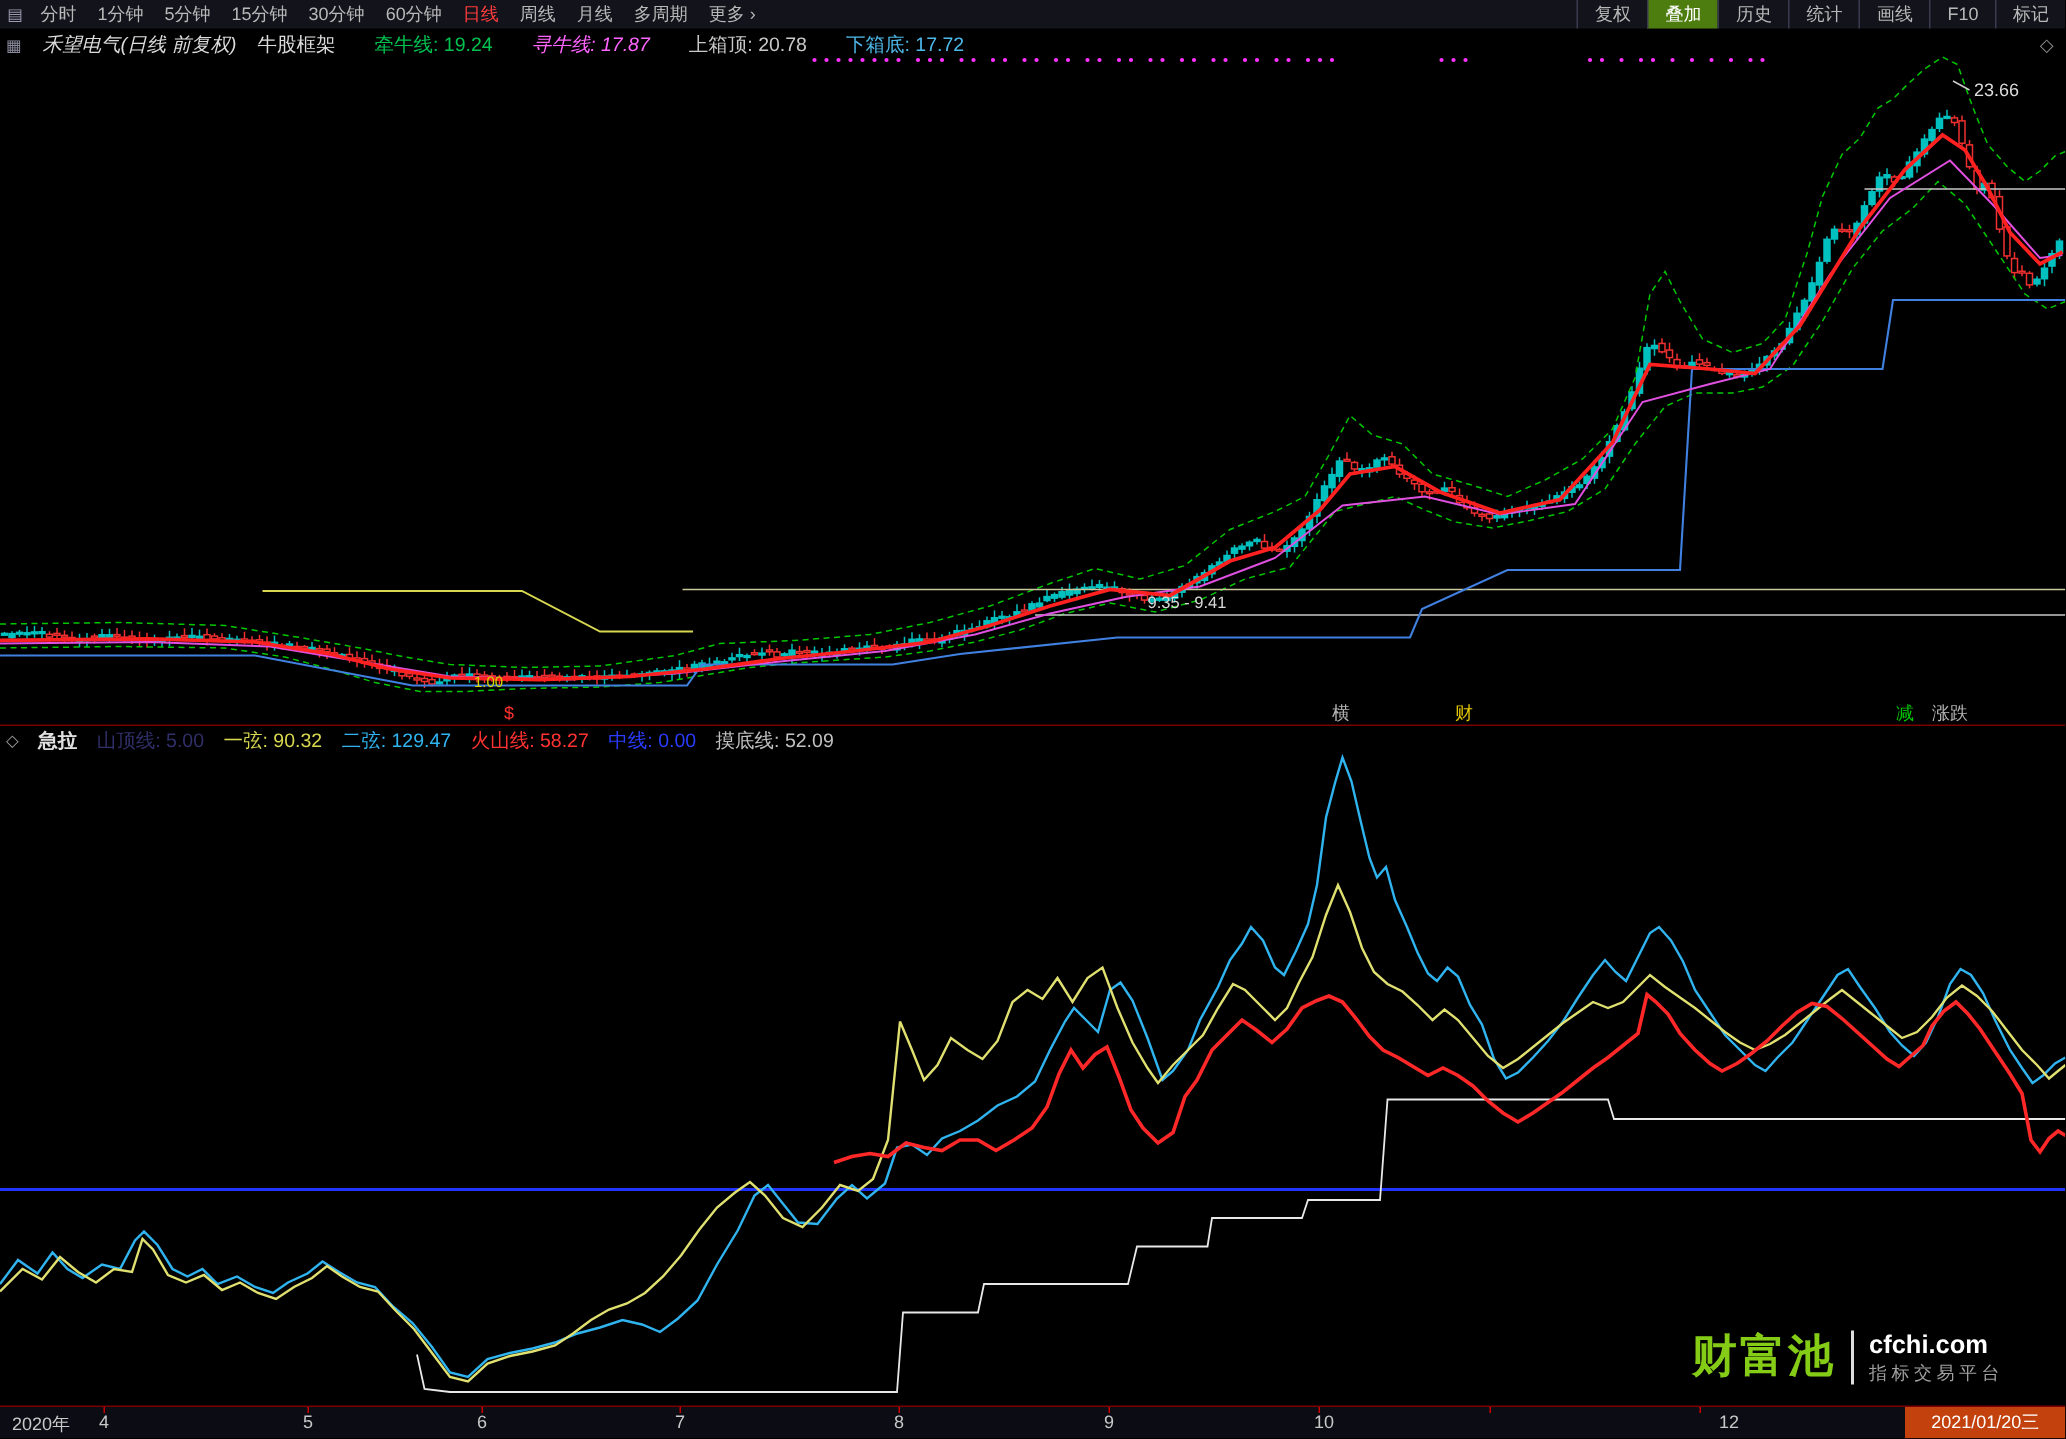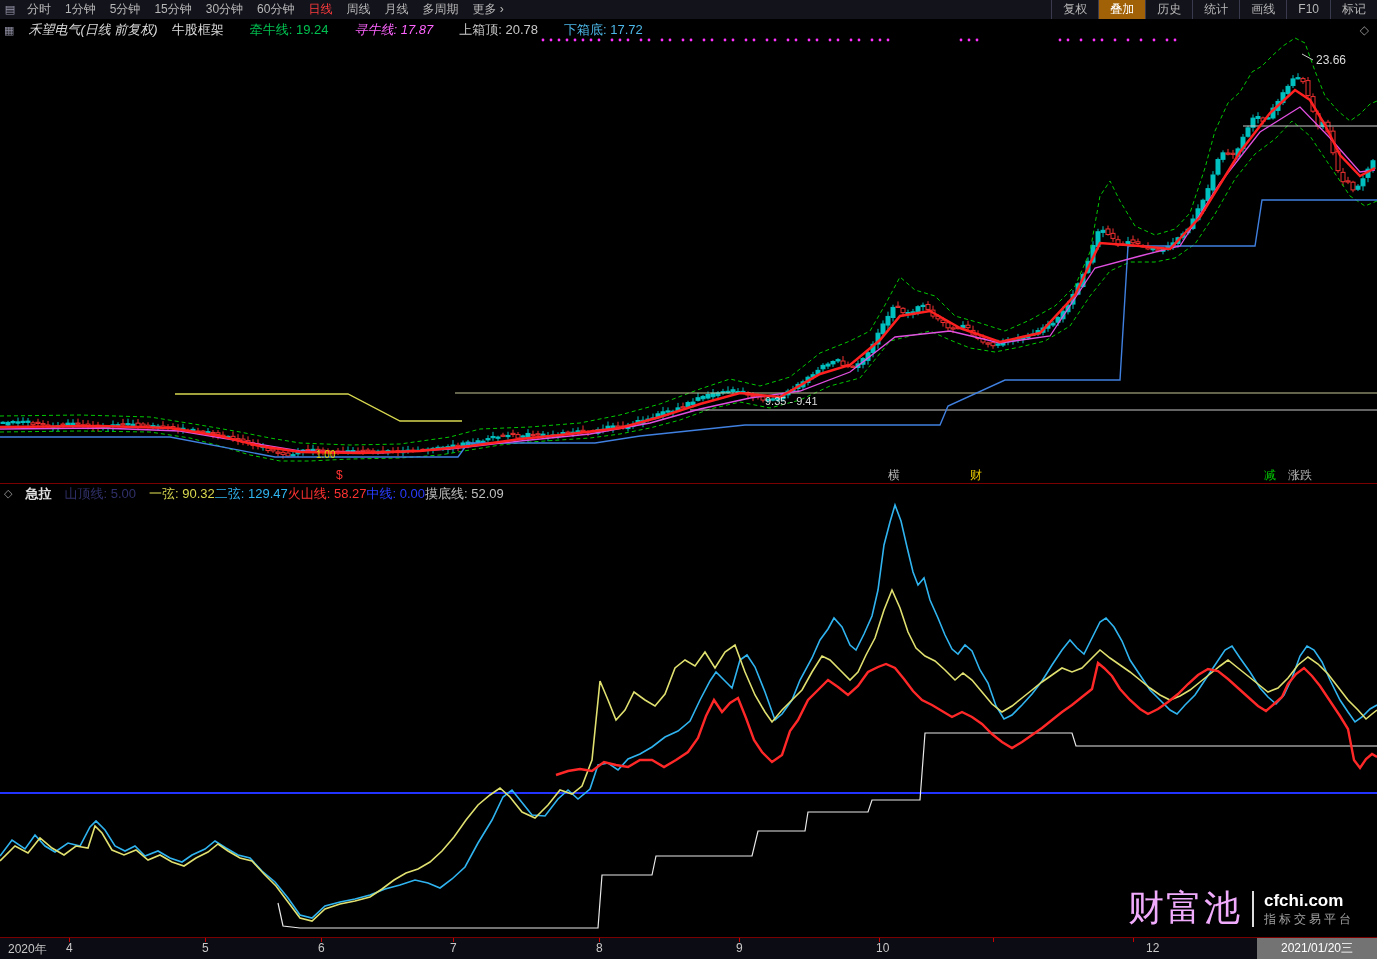--- a/index.html
+++ b/index.html
@@ -8,48 +8,48 @@
   svg.chart{position:absolute;left:0;top:0;z-index:1;}
   
   .toolbar{position:absolute;left:0;top:0;width:1377px;height:19px;background:#13131c;
            display:flex;align-items:center;font-size:12px;color:#b8b8b8;z-index:3;}
   .tb-icon{width:20px;text-align:center;color:#9a9ab0;font-size:11px;}
   .tb-group{display:flex;align-items:flex-start;height:100%;}
   .tb-group.right{margin-left:auto;}
   .tb-item{padding:0 7px;line-height:19px;white-space:nowrap;}
   .tb-item.active{color:#ff3c3c;}
   .tb-item.rt{border-left:1px solid #3a3a4e;padding:0 11px;}
-  .tb-item.rt.active{background:#a16207;color:#fff;}
+  .tb-item.rt.active{background:#4d7c0f;color:#fff;}
   
   .infobar{position:absolute;left:0;top:21px;width:1373px;height:18px;display:flex;
            align-items:center;font-size:13px;gap:14px;padding-left:4px;z-index:3;}
   .ib-icon{color:#8c8ca0;font-size:11px;}
   .ib-title{color:#dcdcdc;font-style:italic;}
   .ib-fields{display:flex;gap:26px;}
   .ib-diamond{margin-left:auto;color:#8c8c8c;font-size:12px;padding-right:8px;}
   
   .sep{position:absolute;left:0;width:1377px;height:1px;background:#7a0000;z-index:2;}
   .sep1{top:483px;} .sep2{top:937px;}
   
   .ind-header{position:absolute;left:0;top:486px;height:15px;display:flex;gap:13px;
               align-items:center;font-size:13px;padding-left:4px;z-index:3;}
   .ind-diamond{color:#9a9a9a;font-size:11px;}
   .ind-name{color:#e0e0e0;font-weight:bold;}
   .ind-dim{color:#30306a;}
-  .ind-fields{display:flex;gap:0;}
+  .ind-fields{display:flex;gap:13px;}
   
   .axis{position:absolute;left:0;top:938px;width:1377px;height:21px;background:#0c0c14;
         color:#c8c8c8;font-size:12px;z-index:3;}
   .ax-label{position:absolute;top:3px;}
   .ax-tick{position:absolute;top:0;width:1px;height:4px;background:#c80000;}
-  .ax-hl{position:absolute;right:0;top:0;height:21px;width:120px;background:#737373;color:#fff;
+  .ax-hl{position:absolute;right:0;top:0;height:21px;width:107px;background:#c2410c;color:#fff;
          display:flex;align-items:center;justify-content:center;}
   
   .watermark{position:absolute;left:1128px;top:884px;display:flex;align-items:center;gap:10px;z-index:3;}
-  .wm-brand{font-size:36px;font-weight:normal;color:#f0abfc;letter-spacing:2px;}
+  .wm-brand{font-size:30px;font-weight:bold;color:#84cc16;letter-spacing:2px;}
   .wm-div{width:2px;height:36px;background:#ddd;}
   .wm-col{display:flex;flex-direction:column;line-height:1.25;}
   .wm-domain{font-size:17px;color:#fff;font-weight:bold;}
   .wm-tag{font-size:12px;color:#a0a0a0;letter-spacing:3px;}
 </style>
 </head>
 <body>
 
 <div class="screen">
 

